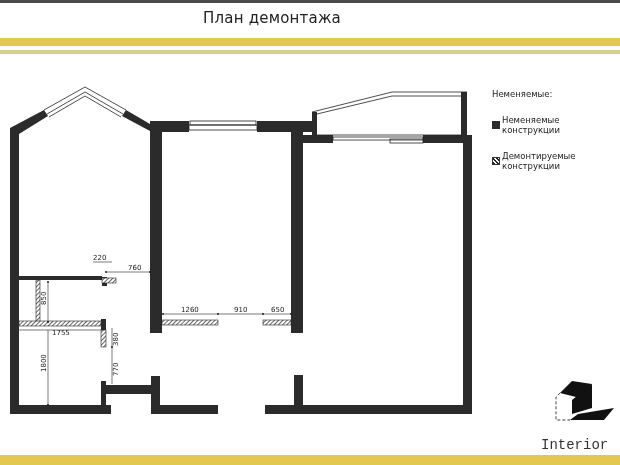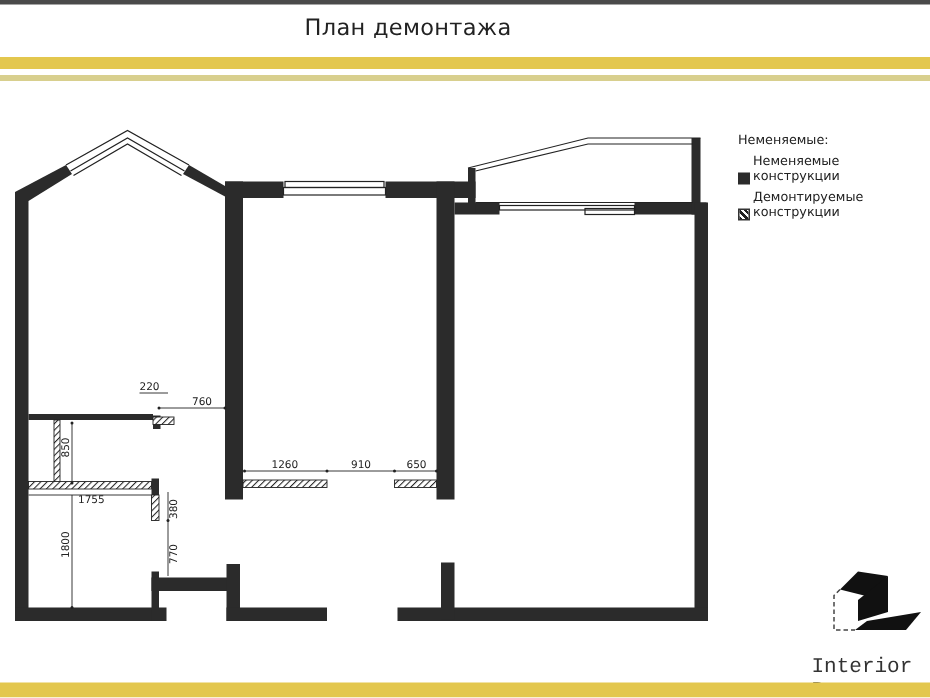--- a/index.html
+++ b/index.html
@@ -6,21 +6,21 @@
   body { width:620px; height:465px; background:#ffffff; position:relative; overflow:hidden;
          font-family:"DejaVu Sans", sans-serif; }
   .topbar { position:absolute; left:0; top:0; width:620px; height:3px; background:#4a4a4a; }
   .title { position:absolute; left:0; top:9px; width:544px; text-align:center; font-size:15px;
            color:#222; font-family:"DejaVu Sans", sans-serif; letter-spacing:0.2px; }
   .band1 { position:absolute; left:0; top:38px; width:620px; height:8px; background:#e3c74e; }
   .band2 { position:absolute; left:0; top:50px; width:620px; height:4px; background:#d8cf8e; }
   .band-bottom { position:absolute; left:0; top:455px; width:620px; height:10px; background:#e3c74e; }
   svg.plan { position:absolute; left:0; top:0; }
   .legend { position:absolute; left:492px; top:89px; font-size:8.5px; color:#222; line-height:10px; }
-  .legend .item { display:flex; align-items:flex-end; margin-top:4px; }
+  .legend .item { display:flex; align-items:flex-start; margin-top:16px; }
   .legend .swatch { width:8px; height:8px; margin-top:6px; margin-right:2px; flex:none; }
   .sw-solid { background:#2b2b2b; }
   .sw-hatch { background:repeating-linear-gradient(45deg,#222 0 1.5px,#fff 1.5px 3px); border:1px solid #333; width:6px !important; height:6px !important; }
   .brand { position:absolute; left:541px; top:437px; font-size:14px; color:#333;
            font-family:Liberation Mono, monospace; }
   .dim { font-family:"DejaVu Sans", sans-serif; font-size:7px; fill:#222; }
 </style>
 </head>
 <body>
 

